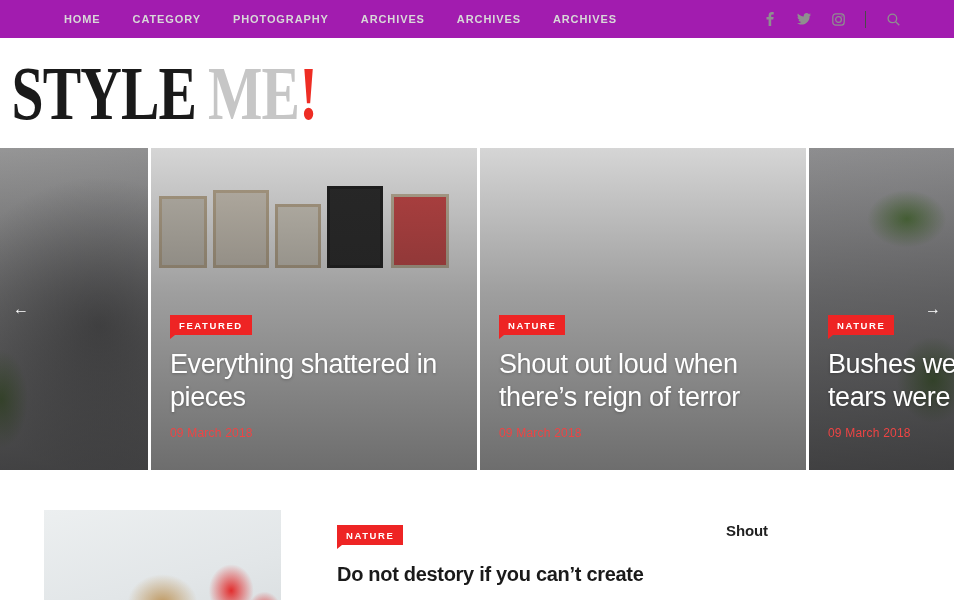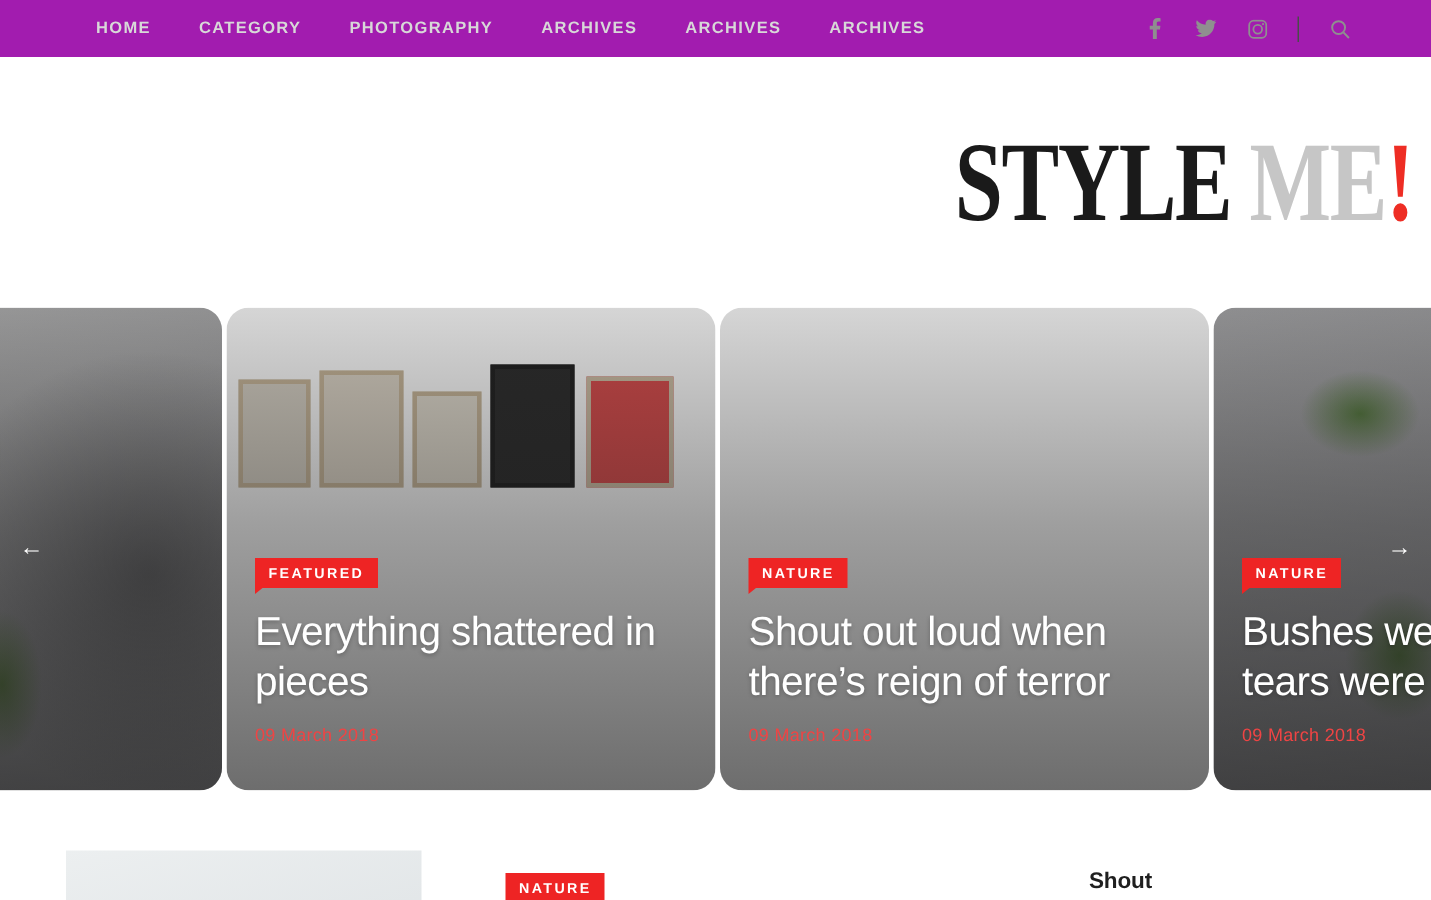--- a/index.html
+++ b/index.html
@@ -53,24 +53,24 @@
   }
   .social-icon svg { display: block; }
   .nav-divider {
     width: 1px; height: 17px;
     background: #4a4a4a;
     margin: 0 10px;
   }
 
   
   .logo-area {
-    height: 167px;
+    height: 110px;
     display: flex;
     align-items: center;
-    justify-content: flex-end;
+    justify-content: flex-start;
     background: #fff;
   }
   .logo {
     font-family: "Liberation Serif", serif;
     font-size: 62px;
     font-weight: bold;
     letter-spacing: -1px;
     line-height: 1;
     transform: scaleY(1.22) scaleX(0.93);
     display: flex;
@@ -88,21 +88,20 @@
     display: flex;
     overflow: hidden;
     background: #fff;
   }
   .slide {
     position: relative;
     height: 322px;
     overflow: hidden;
     flex: 0 0 auto;
     margin-right: 3px;
-    border-radius: 15px;
   }
   .slide:last-child { margin-right: 0; }
   .slide-bg {
     position: absolute;
     inset: 0;
   }
   .slide-overlay {
     position: absolute;
     inset: 0;
     background: linear-gradient(to bottom, rgba(25,25,25,0.18) 0%, rgba(25,25,25,0.42) 45%, rgba(20,20,20,0.62) 100%);

